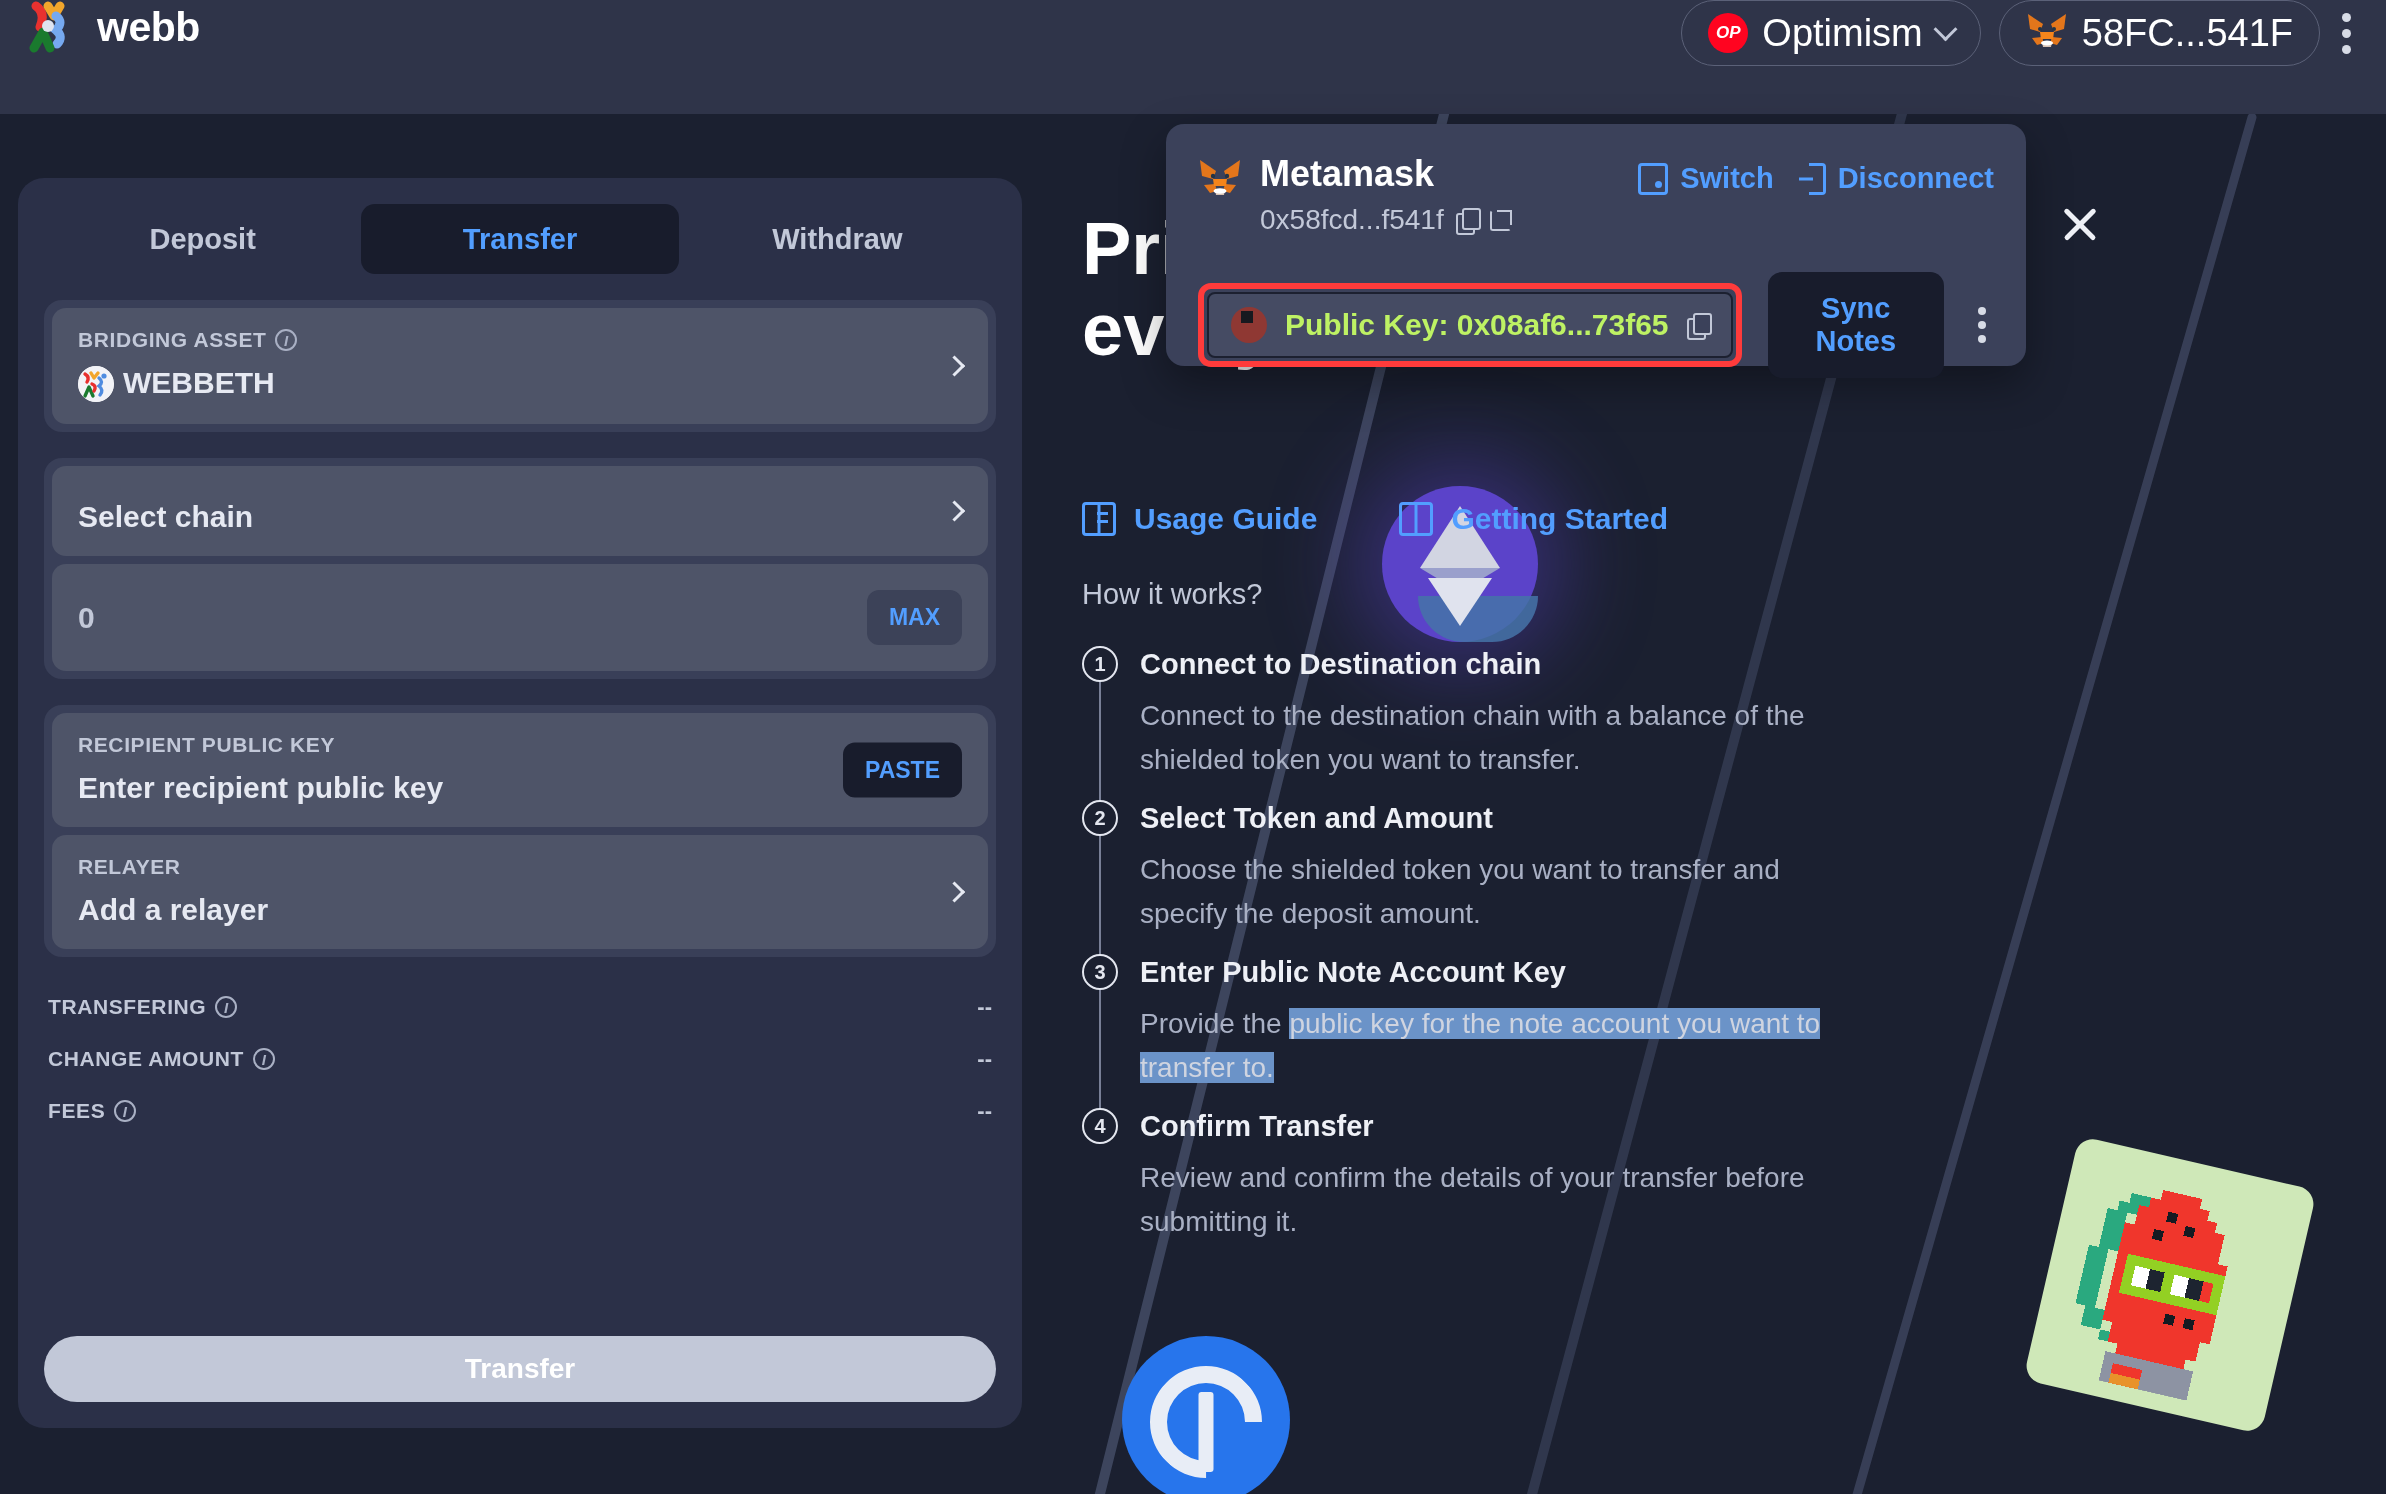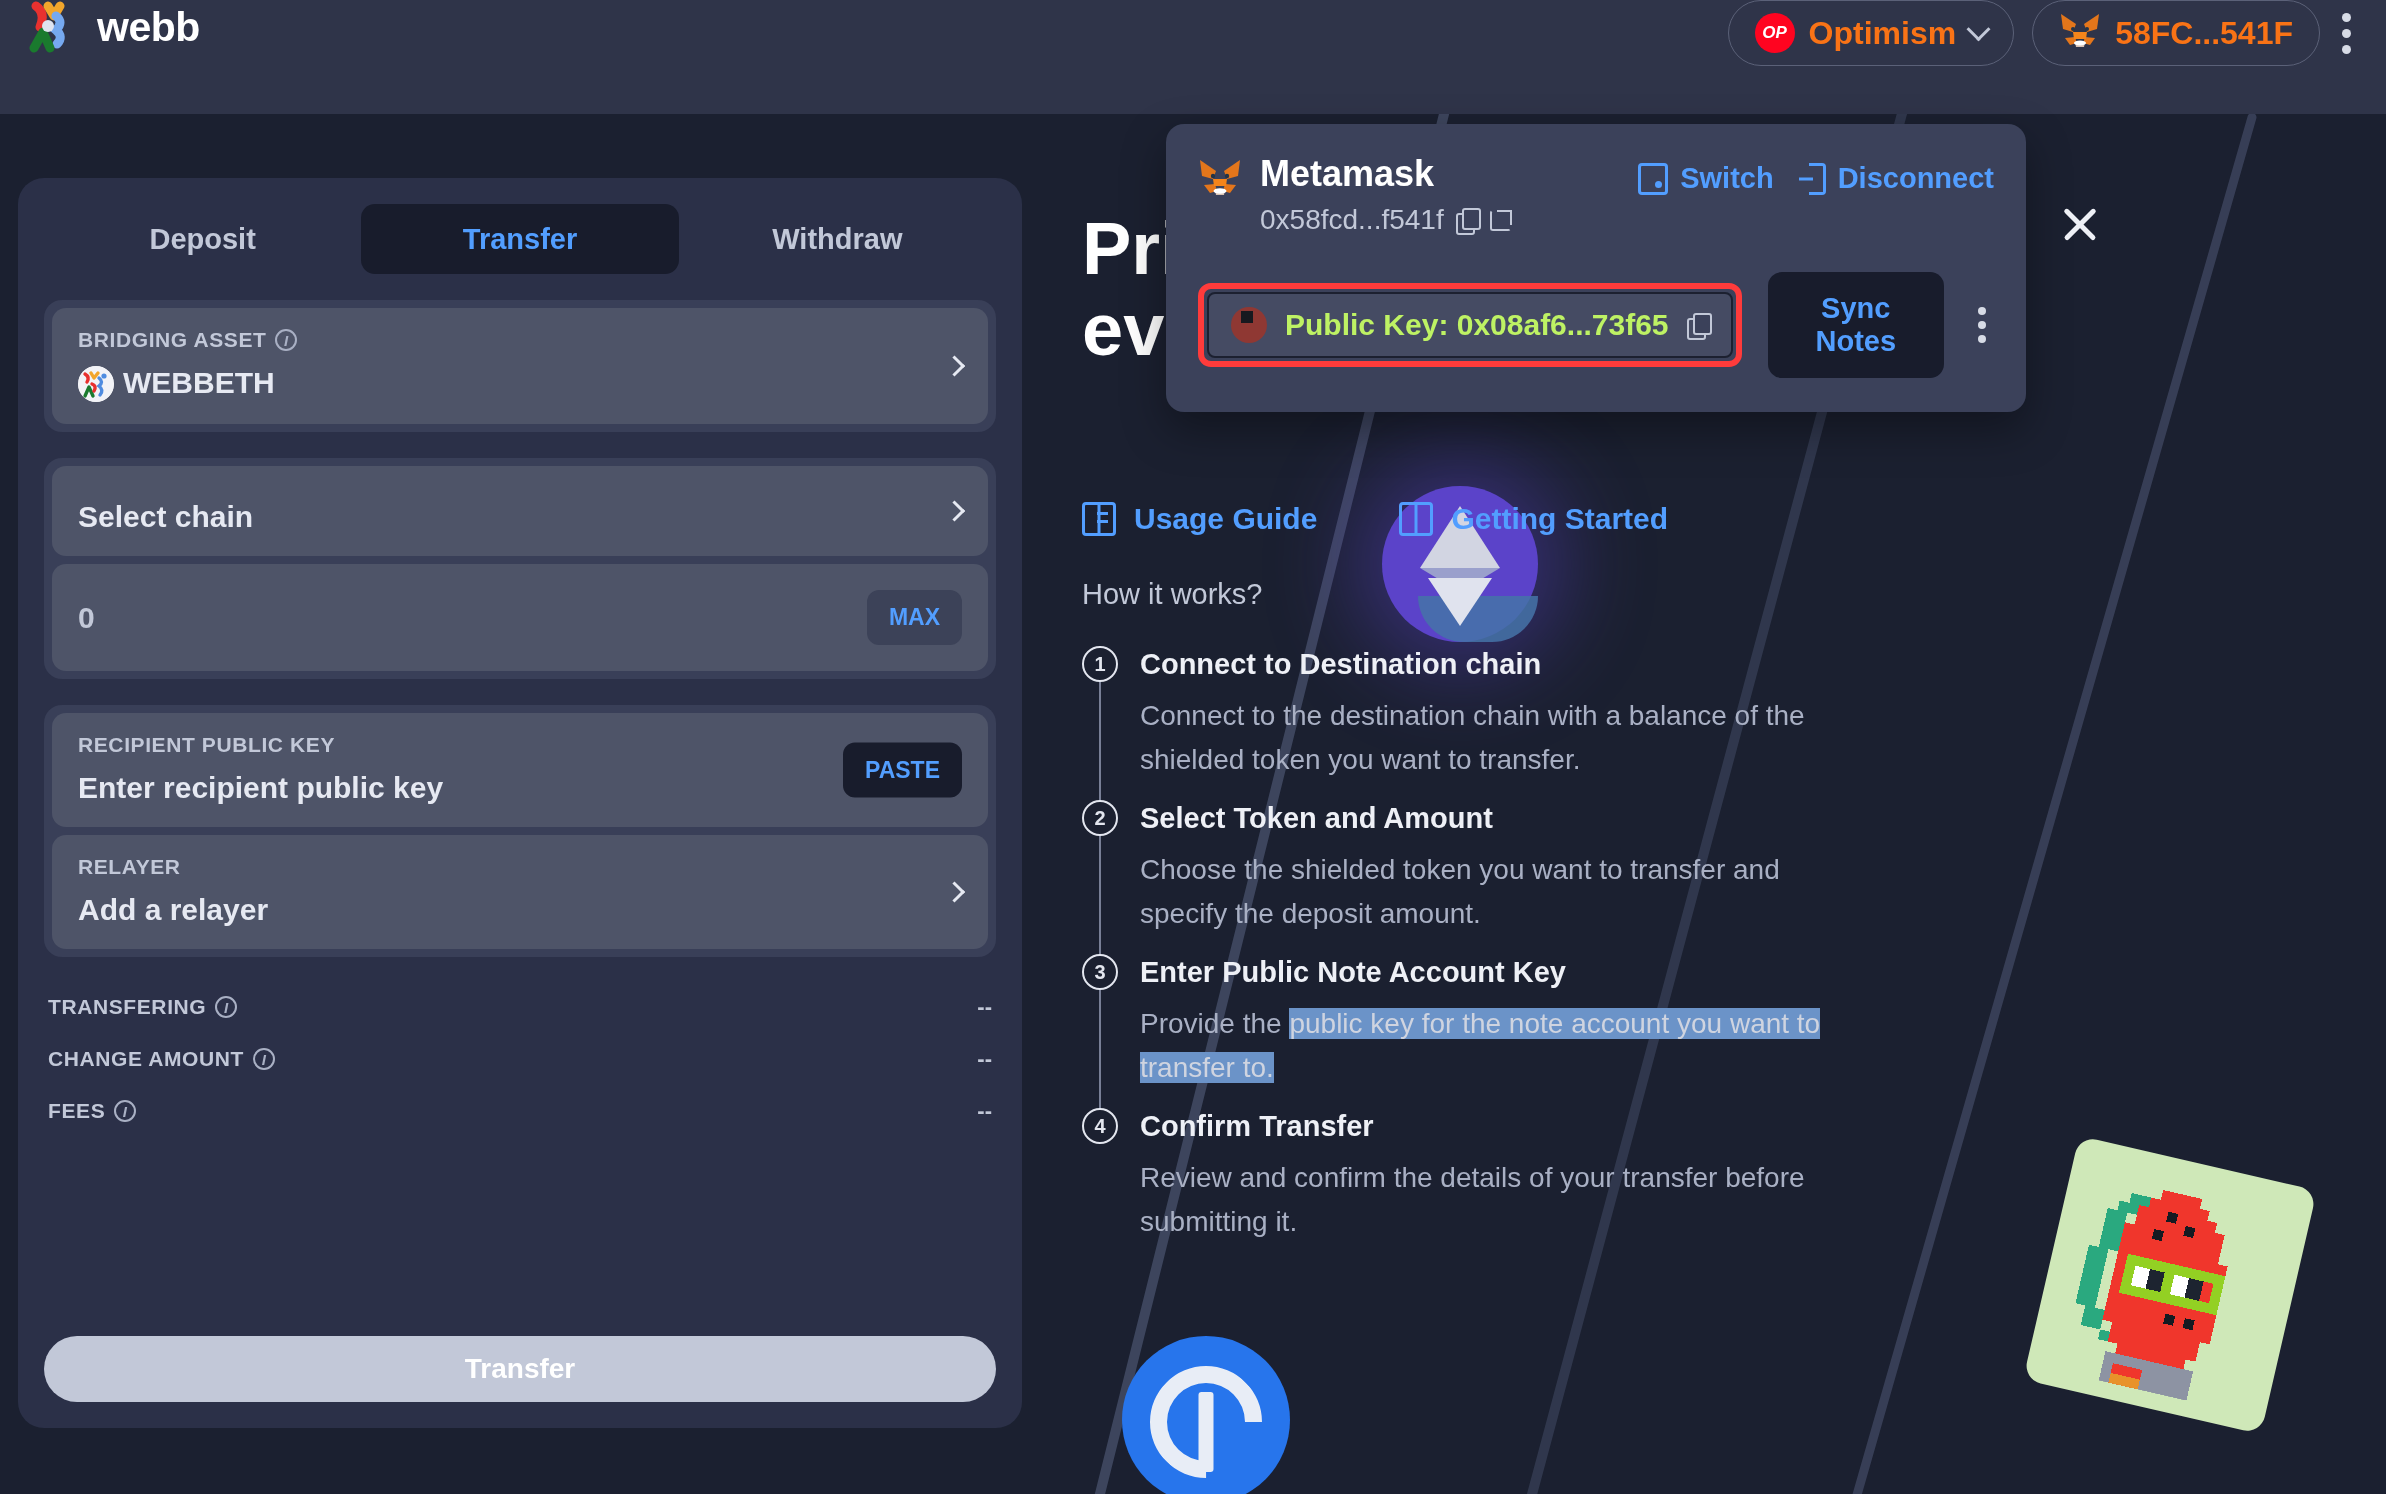--- a/index.html
+++ b/index.html
@@ -22,21 +22,21 @@
   .brand { display: flex; align-items: center; gap: 17px; }
   .brand-logo { width: 54px; height: 54px; position: relative; }
   .brand-name { color: #ffffff; font-size: 41px; font-weight: 700; letter-spacing: -0.5px; }
 
   .header-right { display: flex; align-items: center; gap: 18px; }
   .pill {
     height: 66px; border: 1.5px solid #5b6178; border-radius: 34px;
     display: flex; align-items: center; gap: 14px; padding: 0 26px;
     background: transparent; cursor: pointer;
   }
-  .pill-label { color: #f97316; font-size: 32px; font-weight: 700; }
+  .pill-label { color: #ffffff; font-size: 38px; font-weight: 400; }
   .op-badge {
     width: 40px; height: 40px; border-radius: 50%; background: #ff0420;
     color: #fff; font-size: 17px; font-weight: 700; font-style: italic;
     display: flex; align-items: center; justify-content: center;
   }
   .chev-down { width: 17px; height: 17px; border-right: 3px solid #c2c8d8; border-bottom: 3px solid #c2c8d8; transform: rotate(45deg) translate(-3px,-3px); }
   .kebab { width: 10px; display: flex; flex-direction: column; gap: 7px; align-items: center; padding: 8px; cursor: pointer; }
   .kebab i { width: 9px; height: 9px; border-radius: 50%; background: #d7dbe6; display: block; }
 
   
@@ -153,21 +153,21 @@
     display: flex; align-items: center; justify-content: center; background: #1b2030; z-index: 2;
   }
   .step .rail { position: absolute; left: 17px; top: 36px; bottom: -6px; width: 2px; background: #787f96; }
   .step:last-child .rail { display: none; }
   .step-title { font-size: 29px; font-weight: 700; color: #eef0f6; line-height: 40px; }
   .step-desc { font-size: 28px; color: #a9b0c4; line-height: 44px; margin-top: 10px; max-width: 700px; }
   .hl { background: #6b93c8; color: #cfd4e0; }
 
   
   .mm-popup {
-    position: absolute; left: 1166px; top: 124px; width: 860px; height: 288px;
+    position: absolute; left: 1166px; top: 124px; width: 860px; height: 242px;
     background: #3b415a; border-radius: 18px; z-index: 40;
     box-shadow: 0 18px 44px rgba(0,0,0,.35);
     padding: 28px 32px;
   }
   .mm-top { display: flex; align-items: flex-start; justify-content: space-between; }
   .mm-id { display: flex; gap: 18px; }
   .mm-fox { width: 44px; height: 40px; margin-top: 6px; flex: none; }
   .mm-name { font-size: 36px; font-weight: 700; color: #ffffff; line-height: 44px; }
   .mm-addr { font-size: 28px; color: #c2c8d8; display: flex; align-items: center; gap: 12px; margin-top: 8px; }
   .mm-actions { display: flex; align-items: center; gap: 24px; padding-top: 10px; }

